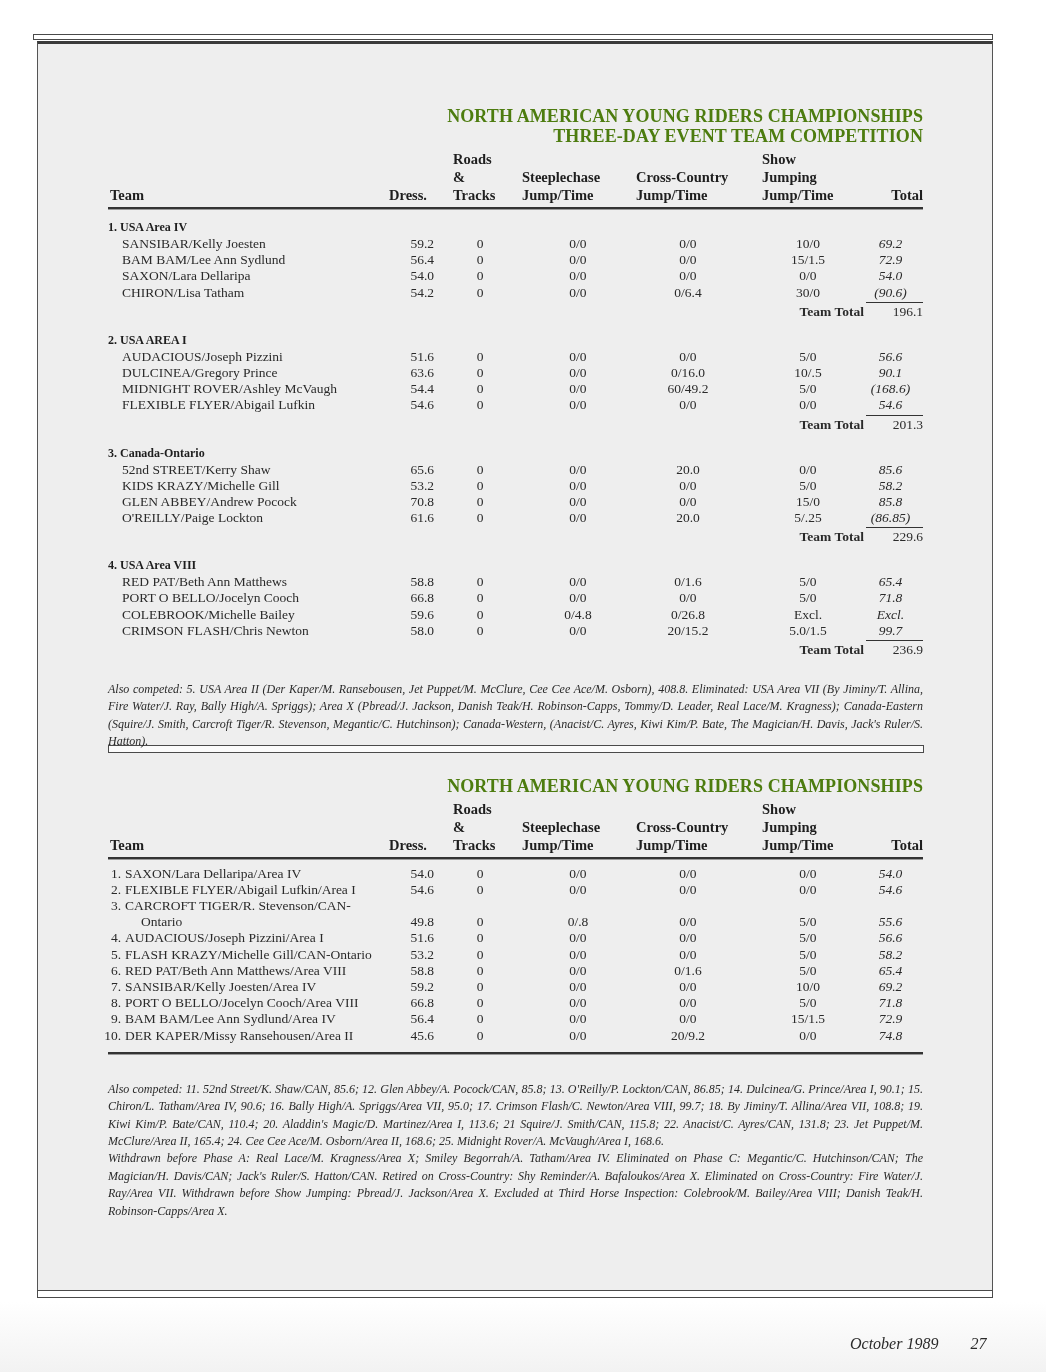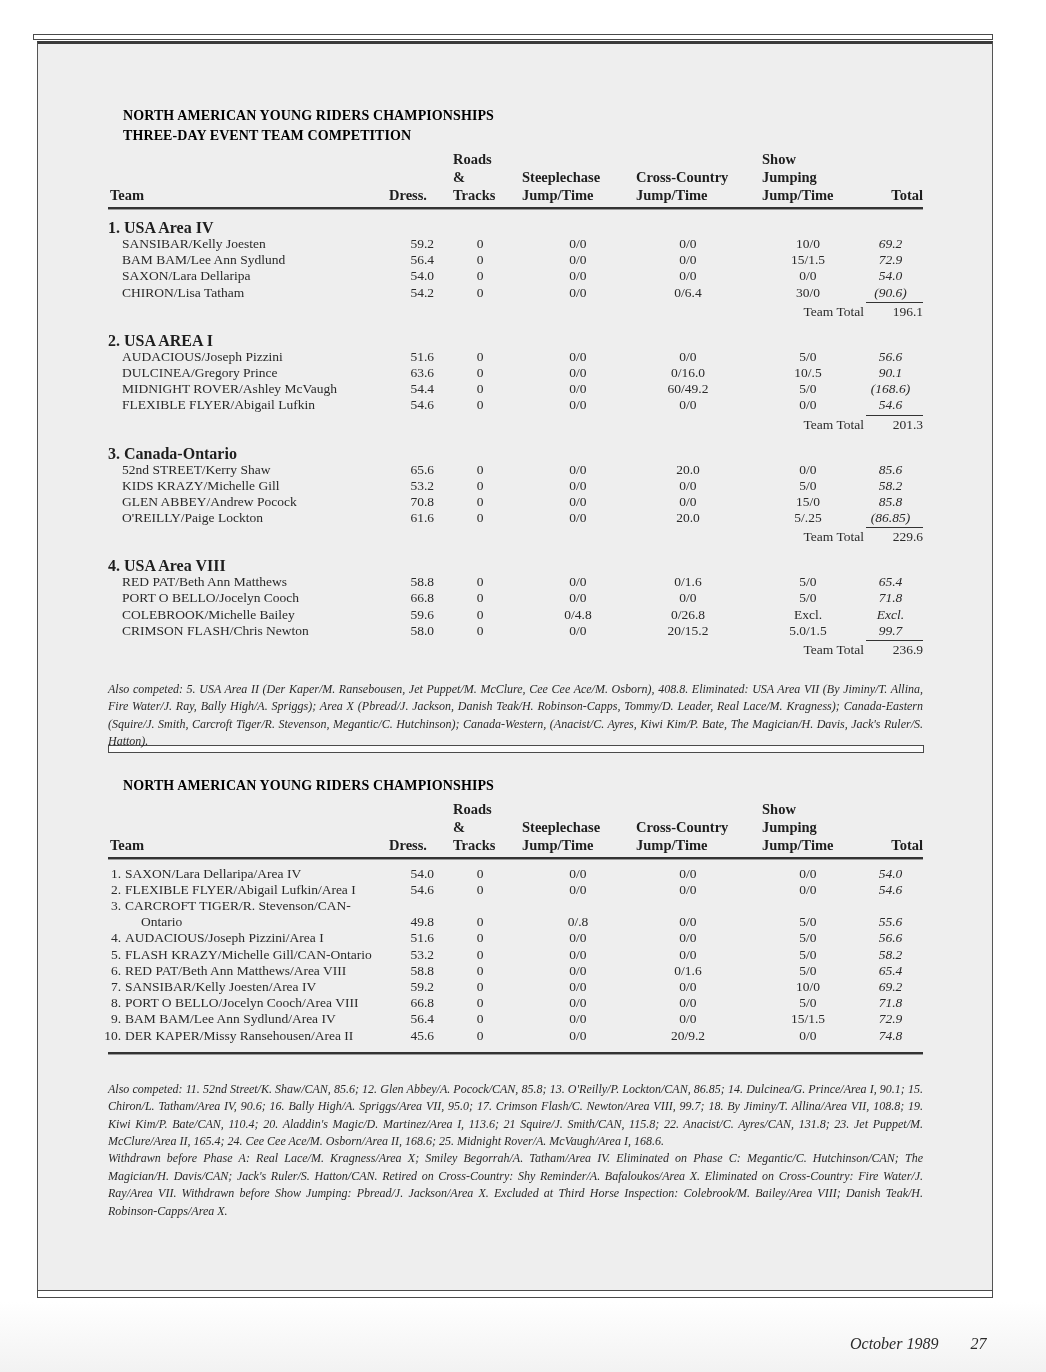--- a/index.html
+++ b/index.html
@@ -34,22 +34,22 @@
   .mid-rule {
     position: absolute; left: 108px; top: 745px; width: 816px; height: 8px;
     border: 1.5px solid #4a4a4a; background: #fbfbfb; box-sizing: border-box;
   }
 
   .section { position: absolute; left: 108px; width: 815px; }
   .sec-team { top: 106px; }
   .sec-indiv { top: 776px; }
 
   .title {
-    text-align: left; font-weight: bold; font-size: 14px;
-    line-height: 20px; color: #000000; letter-spacing: 0.1px;
+    text-align: right; font-weight: bold; font-size: 18px;
+    line-height: 20px; color: #4d7c0f; letter-spacing: 0.1px;
     margin-left: 15px;
   }
 
   
   .row { position: relative; height: 16.2px; font-size: 13.5px; line-height: 16px; }
   .row > span { position: absolute; top: 0; white-space: nowrap; }
   .c-team { left: 0; }
   .c-team.indent { left: 14px; }
   .c-dress { left: 292px; width: 34px; text-align: right; }
   .c-rt { left: 362px; width: 20px; text-align: center; }
@@ -63,26 +63,26 @@
   .hdr .h-team { left: 2px; bottom: 0; }
   .hdr .h-dress { left: 281px; bottom: 0; }
   .hdr .h-rt { left: 345px; bottom: 0; width: 54px; }
   .hdr .h-sc { left: 414px; bottom: 0; width: 110px; }
   .hdr .h-xc { left: 528px; bottom: 0; width: 120px; }
   .hdr .h-sj { left: 654px; bottom: 0; width: 100px; }
   .hdr .h-tot { left: 765px; bottom: 0; width: 50px; text-align: right; }
   .hdr-rule { height: 2px; background: #333; margin-top: 3px; border-bottom: 1px solid #999; }
 
   .group { margin-top: 9px; }
-  .group-title { font-weight: bold; font-size: 16px; height: 17px; line-height: 17px; color: #1e1e1e; }
+  .group-title { font-weight: bold; font-size: 12px; height: 17px; line-height: 17px; color: #1e1e1e; }
   .u-rule {
     position: absolute; left: 758px; width: 57px; height: 1px; background: #333;
   }
   .team-total-row { position: relative; height: 22px; font-size: 13.5px; line-height: 22px; }
-  .team-total-row .tt-label { position: absolute; left: 680px; width: 76px; text-align: right; }
+  .team-total-row .tt-label { position: absolute; left: 680px; width: 76px; text-align: right; font-weight: bold; }
   .team-total-row .tt-val { position: absolute; left: 760px; width: 55px; text-align: right; }
 
   .notes {
     font-style: italic; font-size: 12px; line-height: 17.4px;
     color: #2a2a2a; text-align: justify;
   }
   .notes-team { margin-top: 20px; width: 815px; }
   .notes-indiv { margin-top: 26px; width: 815px; }
   .notes p { margin: 0; }
 

